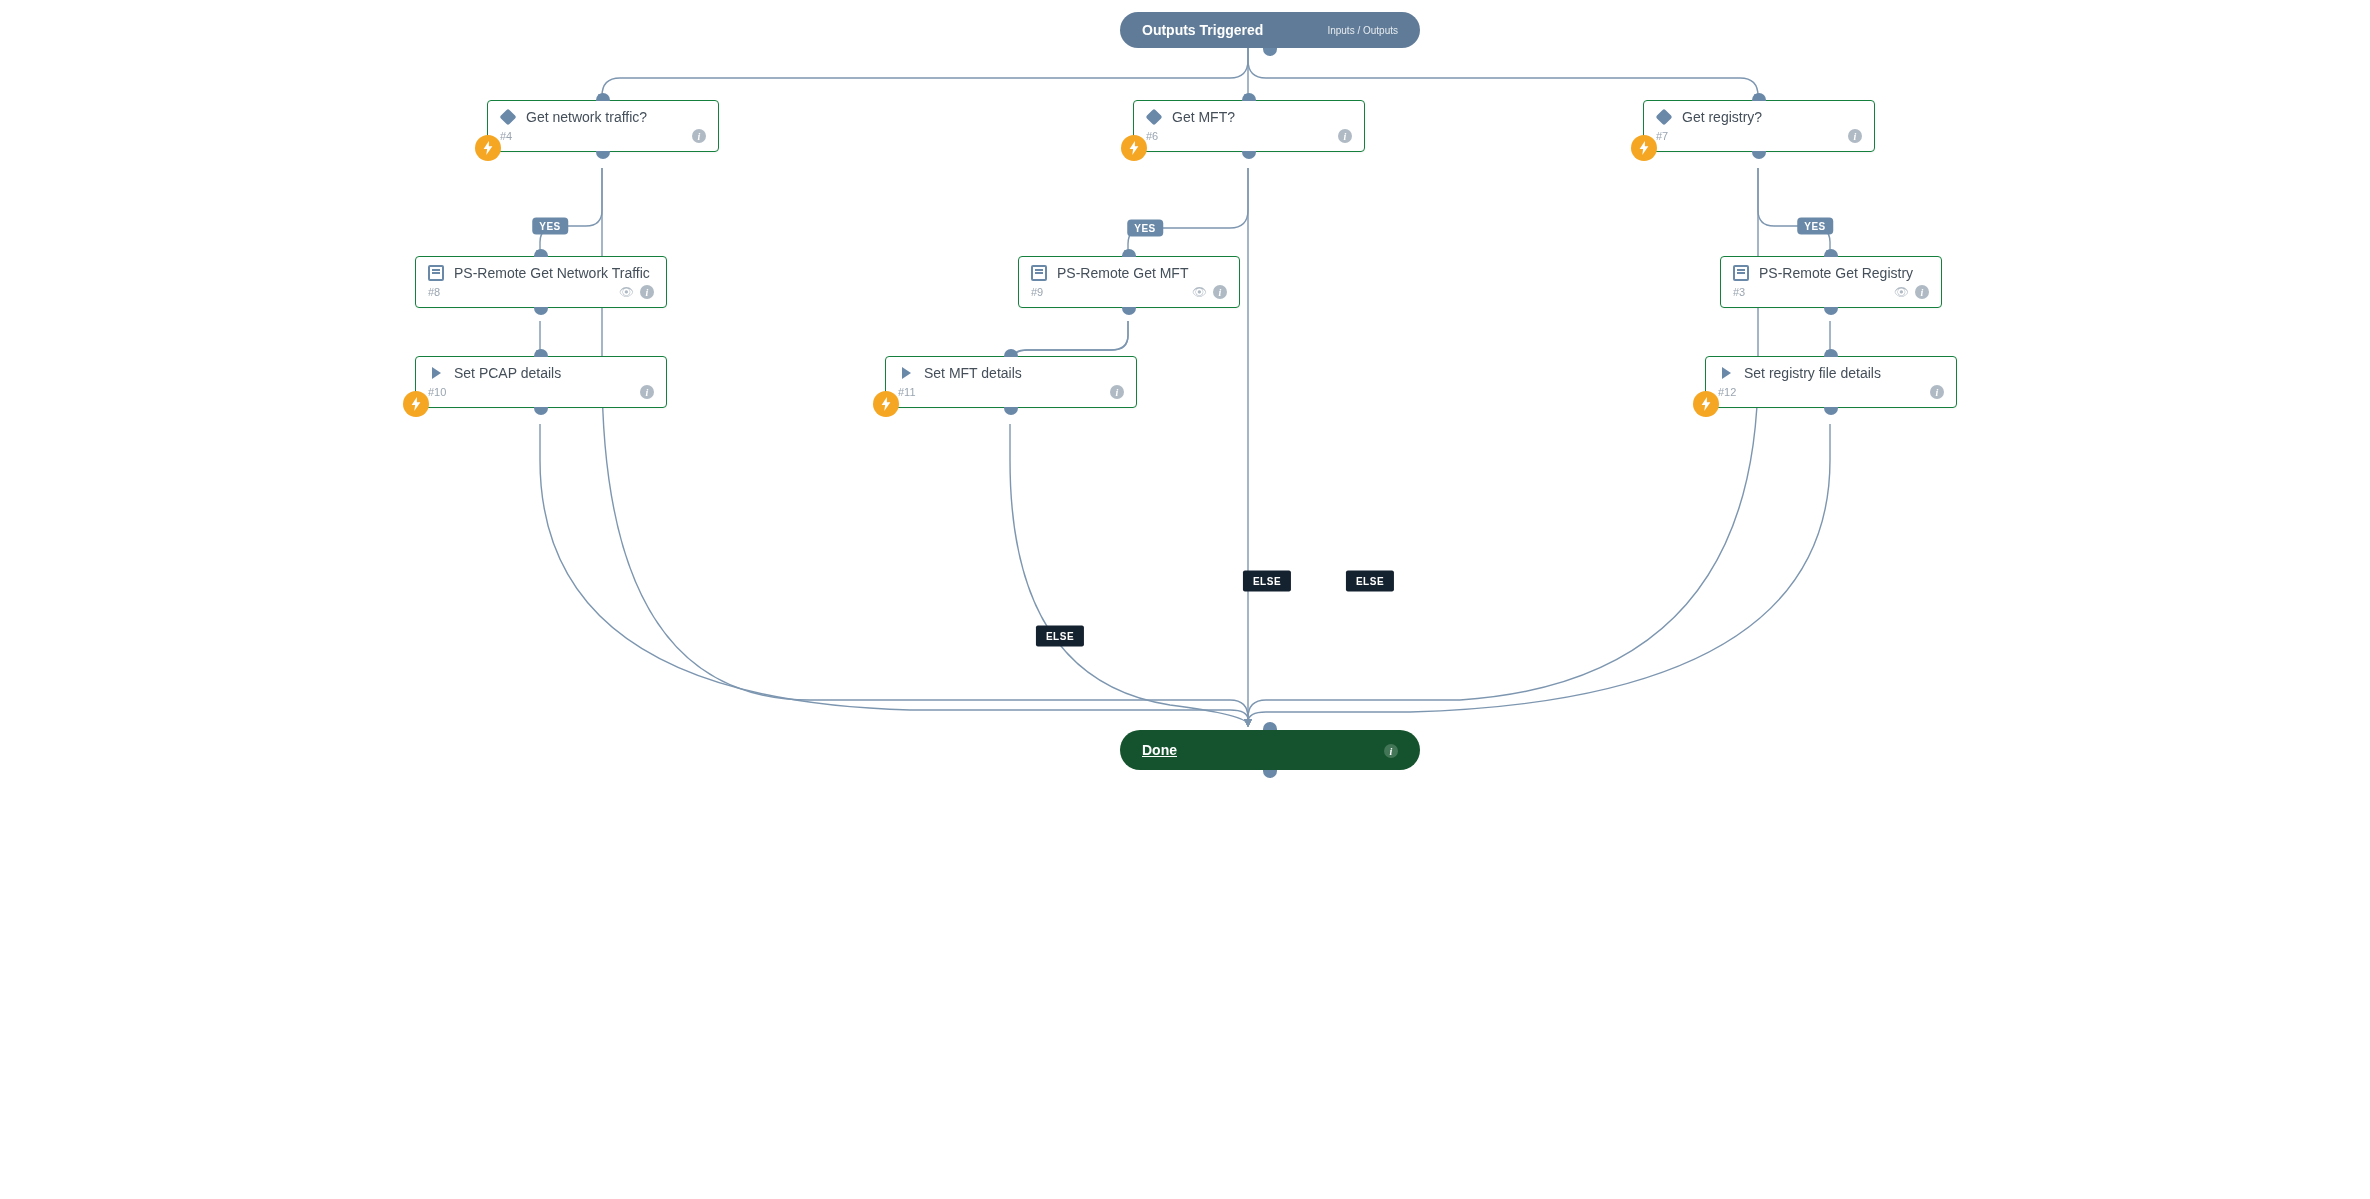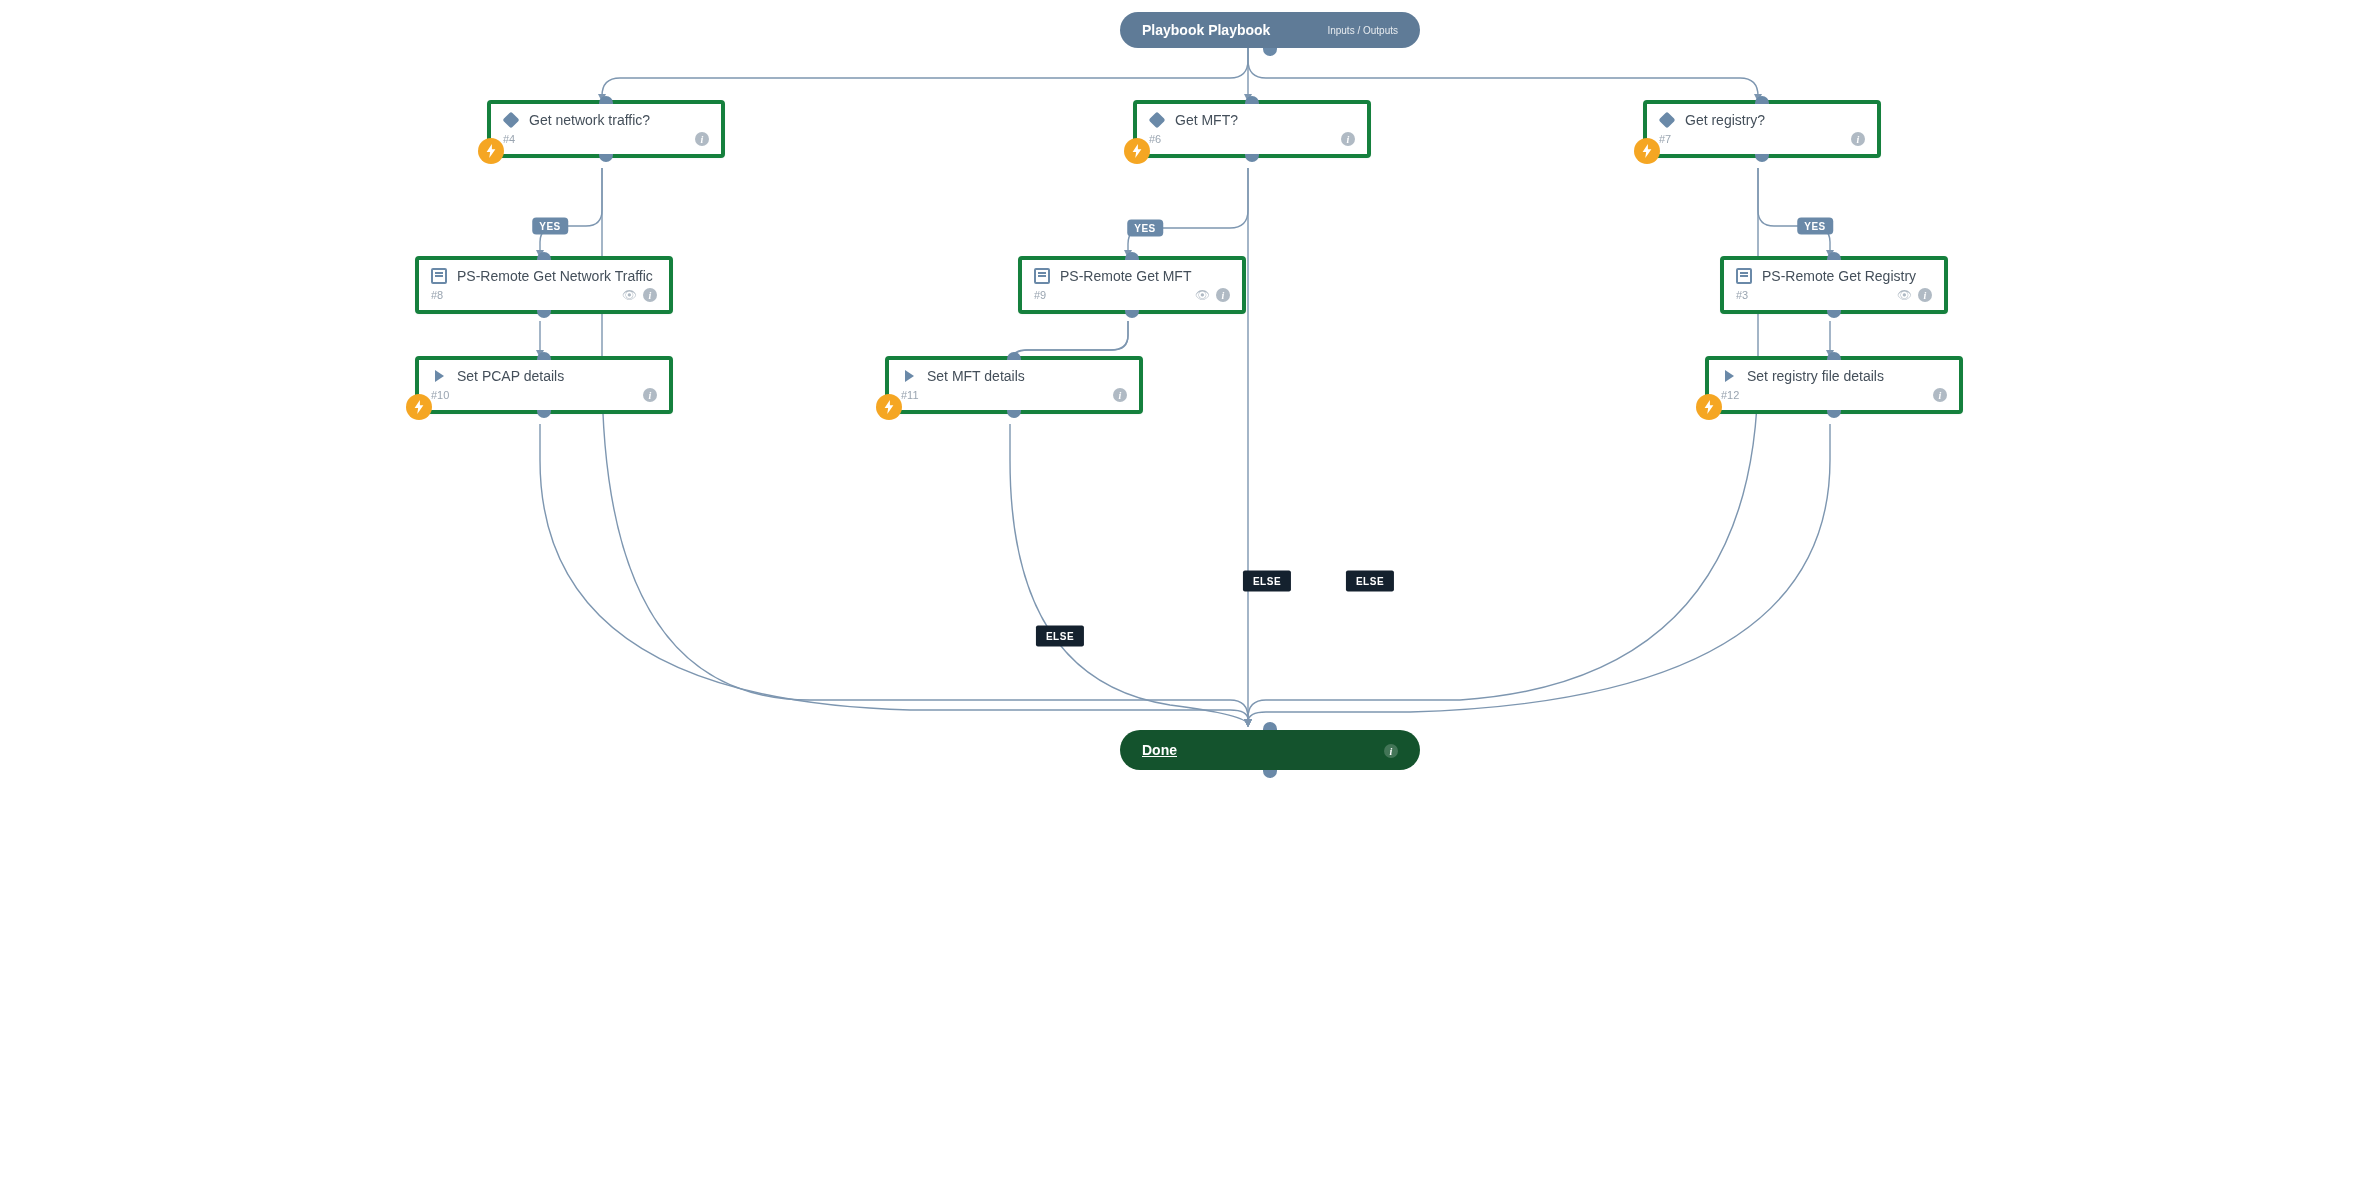--- a/index.html
+++ b/index.html
@@ -18,21 +18,21 @@
   svg.wires {
     position: absolute;
     left: 0; top: 0;
     width: 1550px;
     height: 800px;
     pointer-events: none;
   }
   .node {
     position: absolute;
     background: #ffffff;
-    border: 4px solid #15803d;
+    border: 1px solid #15803d;
     border-radius: 4px;
     box-shadow: 0 1px 2px rgba(0,0,0,0.04);
   }
   .node .title-row {
     display: flex;
     align-items: center;
     padding: 8px 12px 2px 12px;
     gap: 10px;
     font-size: 14px;
     font-weight: 500;
@@ -204,21 +204,21 @@
       <path d="M718 321 V336 Q718 350 702 350 H616 Q600 350 600 364 V356"></path>
       <path d="M1420 321 V356"></path>
 
       <path d="M130 424 V460 Q130 700 500 710 H820 Q838 710 838 720 V725"></path>
       <path d="M600 424 V460 Q600 680 760 705 Q838 715 838 725"></path>
       <path d="M1420 424 V460 Q1420 700 1000 712 H856 Q838 712 838 722 V725"></path>
     </g>
   </svg>
 
   <div class="pill" style="left:710px; top:12px; width:256px; height:36px; background:#5f7b97;">
-    <span>Playbook Playbook</span>
+    <span>Outputs Triggered</span>
     <span class="io-label">Inputs / Outputs</span>
     <div class="port-bottom"></div>
   </div>
 
   <div class="node" style="left:77px; top:100px; width:230px;">
     <div class="port-top"></div>
     <div class="title-row">
       <span class="ico">
           <span class="diamond"></span>
         </span>

